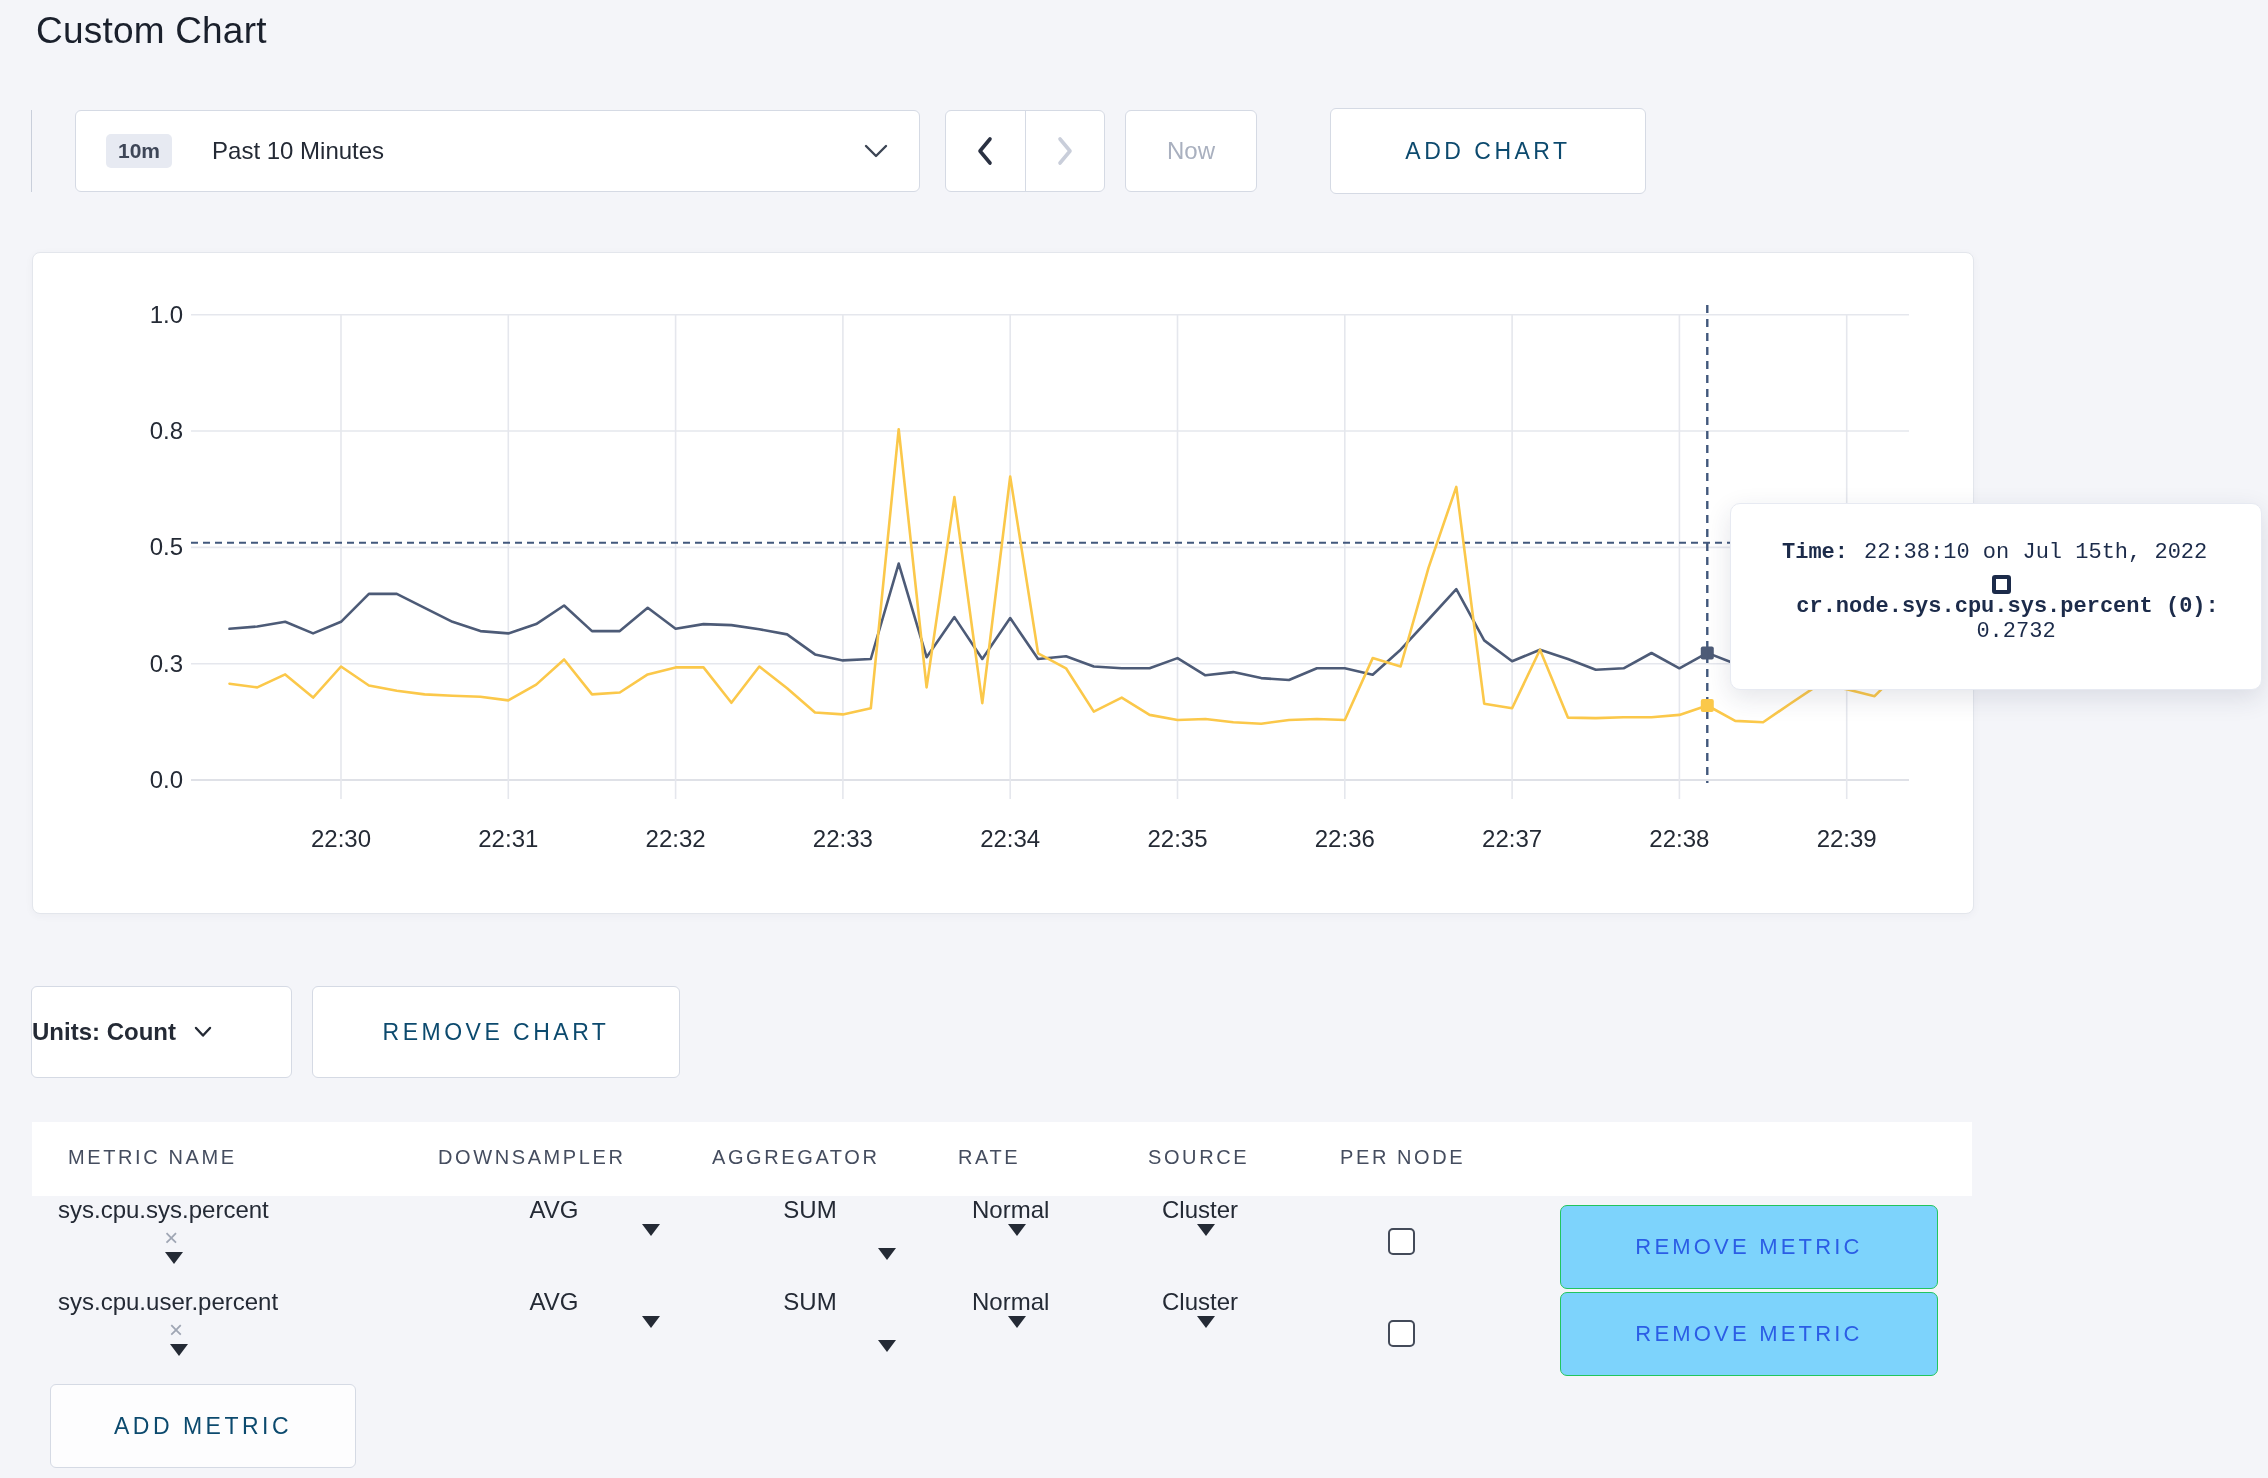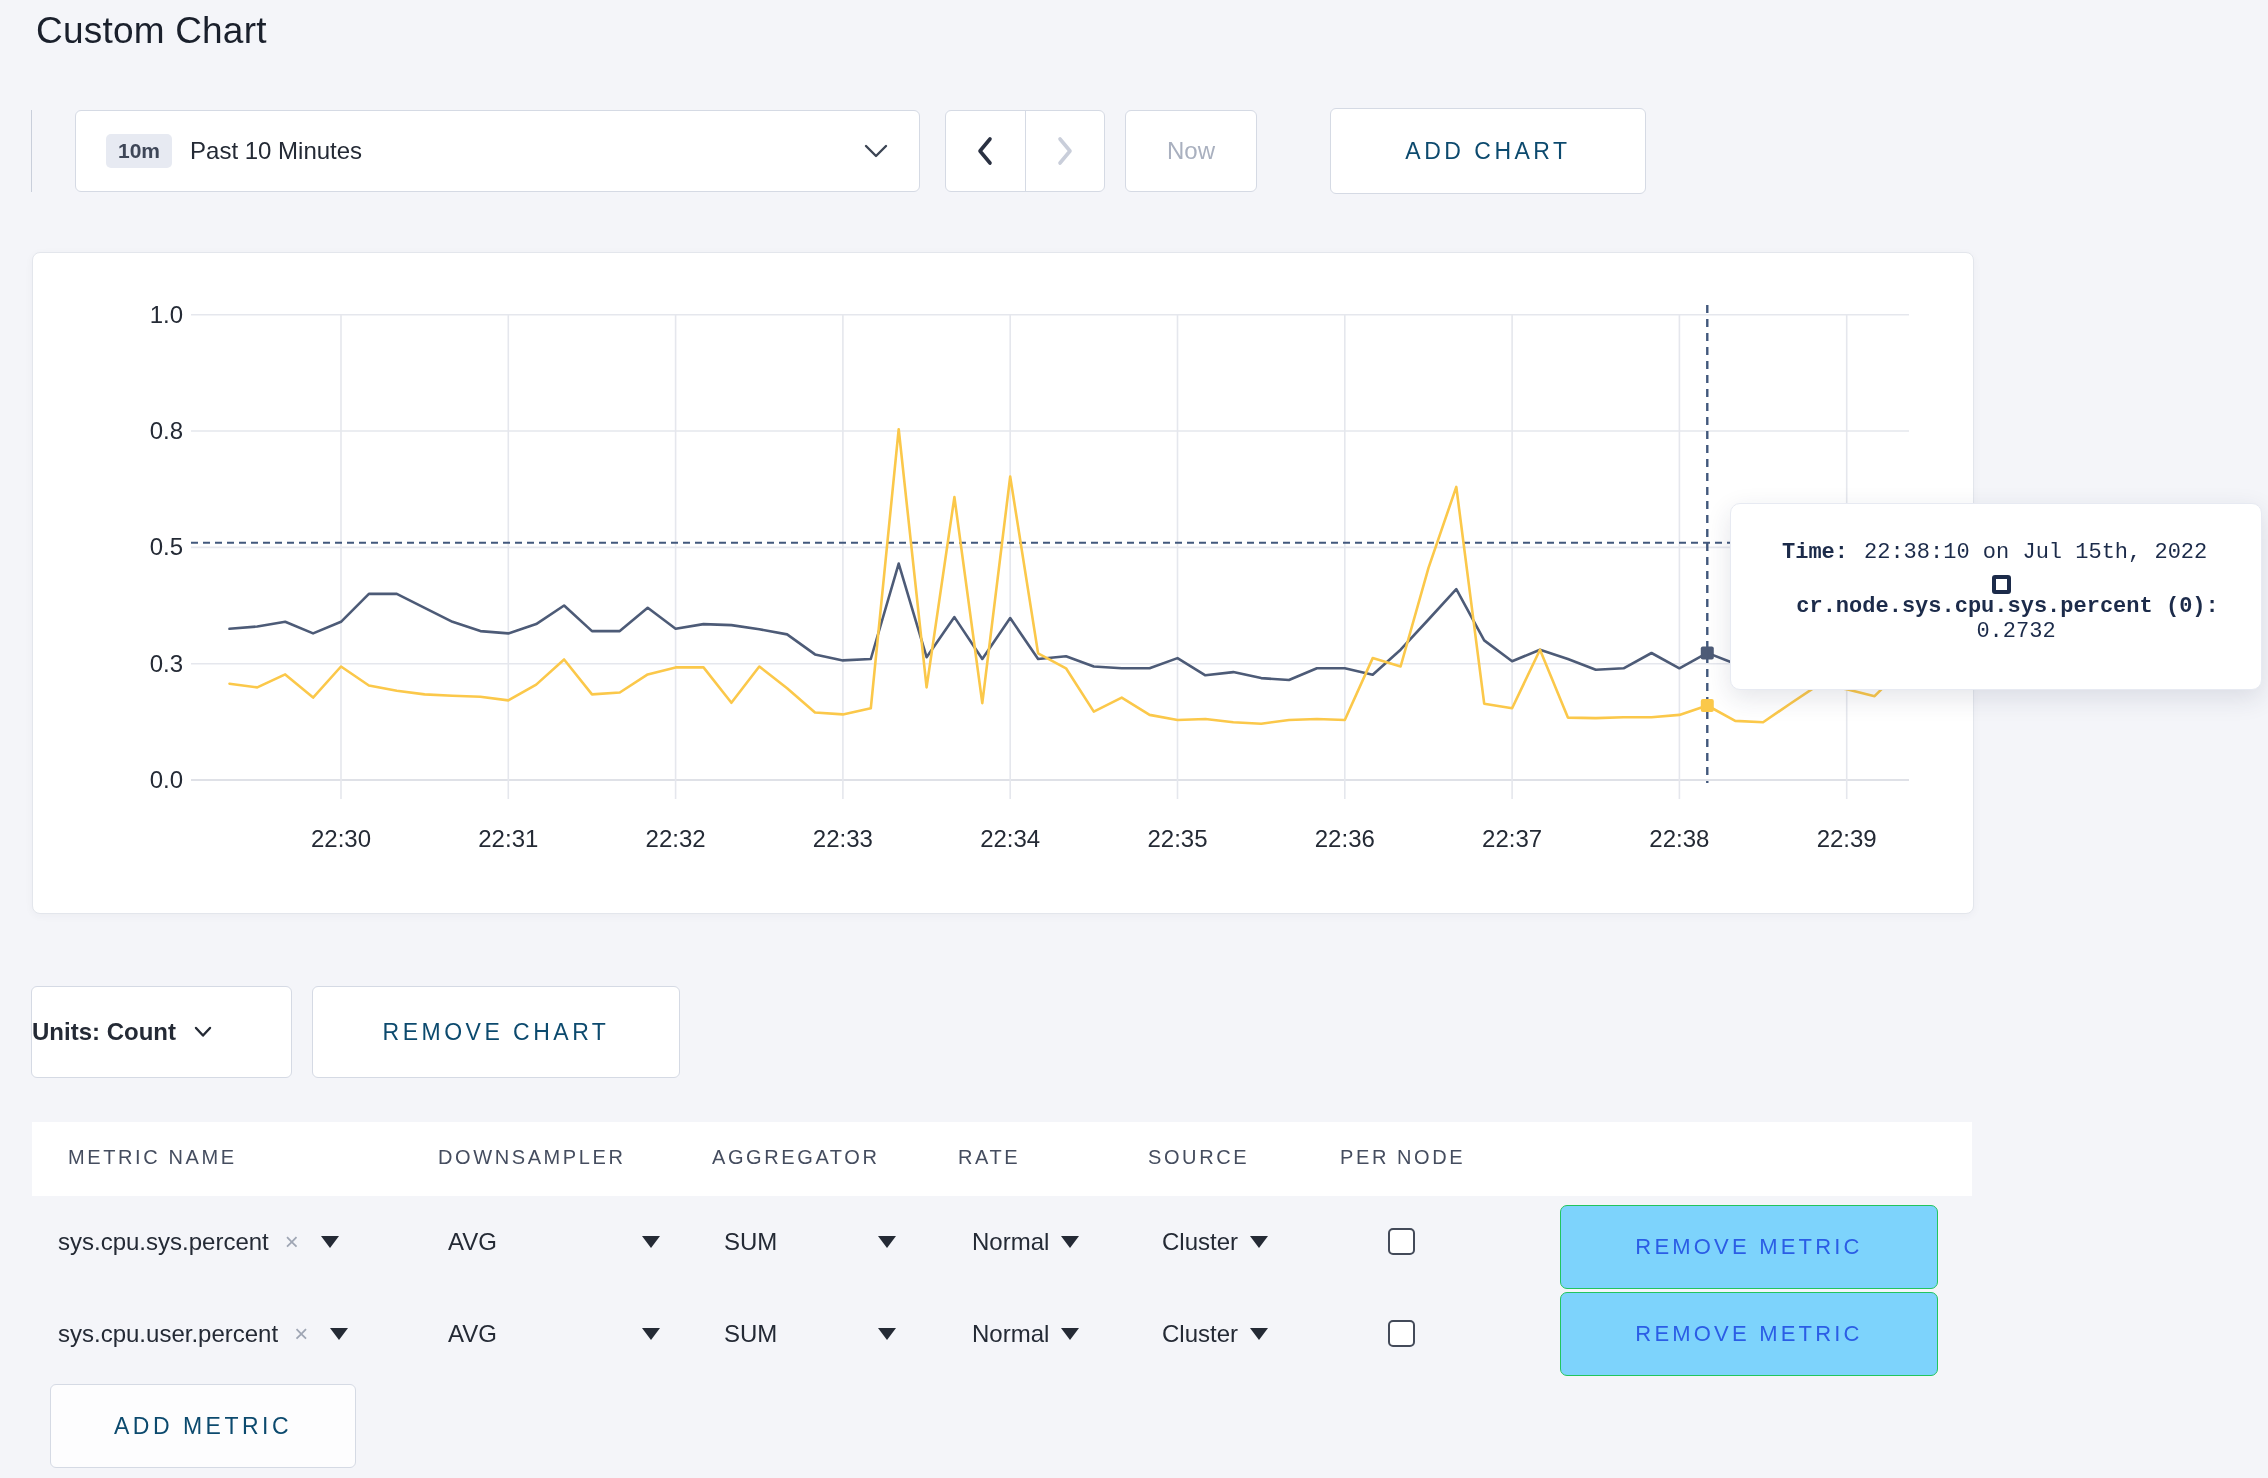--- a/index.html
+++ b/index.html
@@ -8,21 +8,21 @@
     background:#F4F5F9;
     font-family:"Liberation Sans","DejaVu Sans",sans-serif;
     color:#242A35;
   }
   .abs{position:absolute;}
   
   #page-title{left:36px;top:10px;font-size:37px;font-weight:500;color:#1A202C;letter-spacing:.2px;}
   #left-rule{left:31px;top:110px;width:1px;height:82px;background:#C9CFDB;}
   
   .ctl{background:#FFFFFF;border:1px solid #D5DAE4;border-radius:6px;box-sizing:border-box;display:flex;align-items:center;}
-  #time-select{left:75px;top:110px;width:845px;height:82px;padding:0 30px;gap:18px;cursor:pointer;}
+  #time-select{left:75px;top:110px;width:845px;height:82px;padding:0 30px;gap:40px;cursor:pointer;}
   #range-badge{background:#E7EAF2;border-radius:5px;padding:5px 12px;font-size:21px;font-weight:bold;color:#3E4657;}
   #range-label{font-size:24px;font-weight:500;color:#242A35;}
   #time-select .chev{margin-left:auto;}
   #pager{left:945px;top:110px;width:160px;height:82px;padding:0;}
   .pager-btn{width:80px;height:100%;display:flex;align-items:center;justify-content:center;background:none;border:none;cursor:pointer;}
   #pager .sep{width:1px;height:100%;background:#D5DAE4;}
   #now-button{left:1125px;top:110px;width:132px;height:82px;justify-content:center;font-size:24px;color:#A9B0BF;cursor:default;}
   .blue-btn{justify-content:center;font-size:23px;font-weight:500;letter-spacing:3.5px;color:#0c4a6e;cursor:pointer;}
   #add-chart-button{left:1330px;top:108px;width:316px;height:86px;}
   
@@ -37,21 +37,21 @@
   .tt-swatch{width:19px;height:19px;border:4px solid #1C2B4A;border-radius:3px;box-sizing:border-box;margin-right:13px;flex:none;}
   .tt-lbl{font-weight:bold;}
   .tt-val{margin-left:17px;}
   
   #units-select{left:31px;top:986px;width:261px;height:92px;justify-content:flex-start;gap:18px;font-size:24px;font-weight:bold;cursor:pointer;}
   #remove-chart-button{left:312px;top:986px;width:368px;height:92px;}
   
   #table-header{left:32px;top:1122px;width:1940px;height:74px;background:#fff;}
   .hcol{position:absolute;top:24px;font-size:20px;font-weight:500;letter-spacing:2.6px;color:#454D5F;white-space:nowrap;}
   .metric-row{position:absolute;left:0;width:2268px;height:92px;}
-  .cell{position:absolute;top:0;height:92px;display:flex;align-items:center;font-size:24px;color:#242A35;}
+  .cell{position:absolute;top:0;height:92px;display:flex;align-items:center;font-size:24px;color:#242A35;flex-direction:column;}
   .c-name{left:58px;}  .c-name .x{margin-left:16px;font-size:24px;color:#9FA6B4;cursor:pointer;}
   .c-name .caret{margin-left:22px;}
   .c-down{left:448px;width:212px;} .c-down .caret{margin-left:auto;}
   .c-aggr{left:724px;width:172px;gap:24px;} .c-aggr .caret{margin-left:auto;}
   .c-rate{left:972px;} .c-rate .caret{margin-left:12px;}
   .c-src{left:1162px;} .c-src .caret{margin-left:12px;}
   .caret{width:0;height:0;border-left:9px solid transparent;border-right:9px solid transparent;border-top:12px solid #242A35;cursor:pointer;}
   .checkbox{position:absolute;left:1388px;top:32px;width:27px;height:27px;border:2px solid #434A59;border-radius:5px;background:#fff;box-sizing:border-box;cursor:pointer;}
   .rm-btn{position:absolute;left:1560px;width:378px;height:84px;background:#7dd3fc;border:1px solid #22c55e;border-radius:7px;box-sizing:border-box;
     display:flex;align-items:center;justify-content:center;font-size:22px;font-weight:500;letter-spacing:3.2px;color:#2B5DE5;cursor:pointer;}

